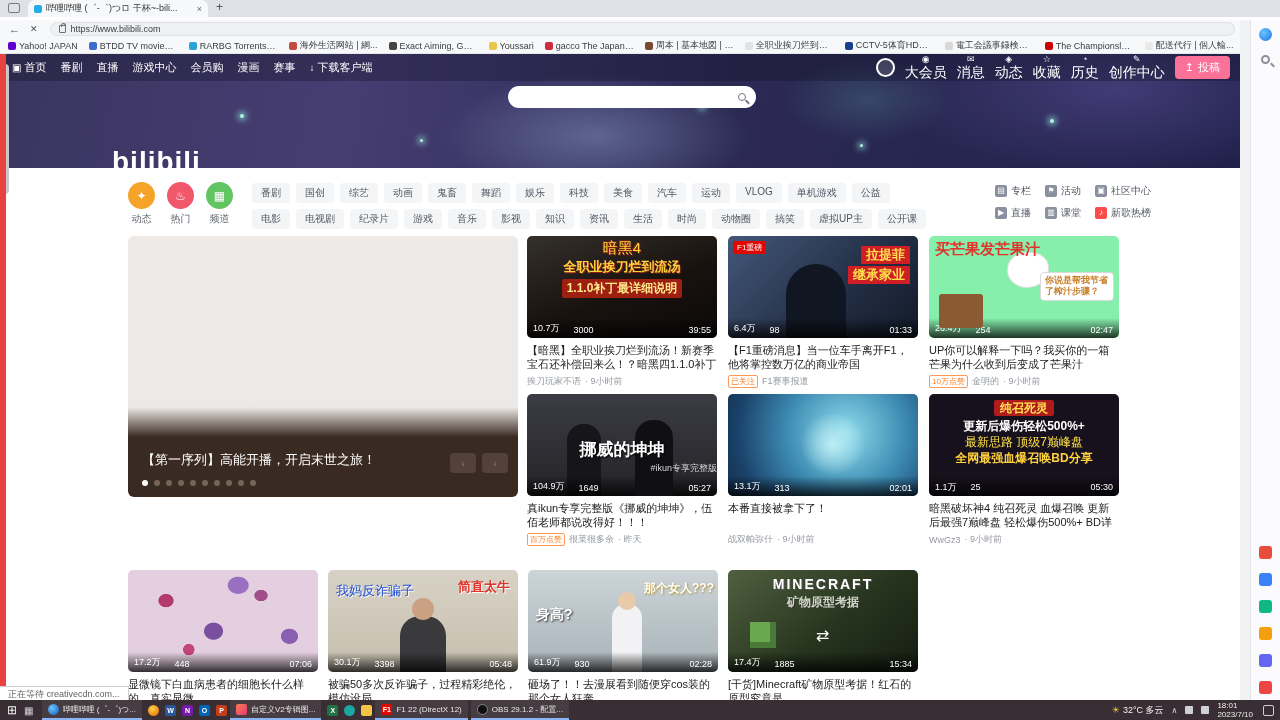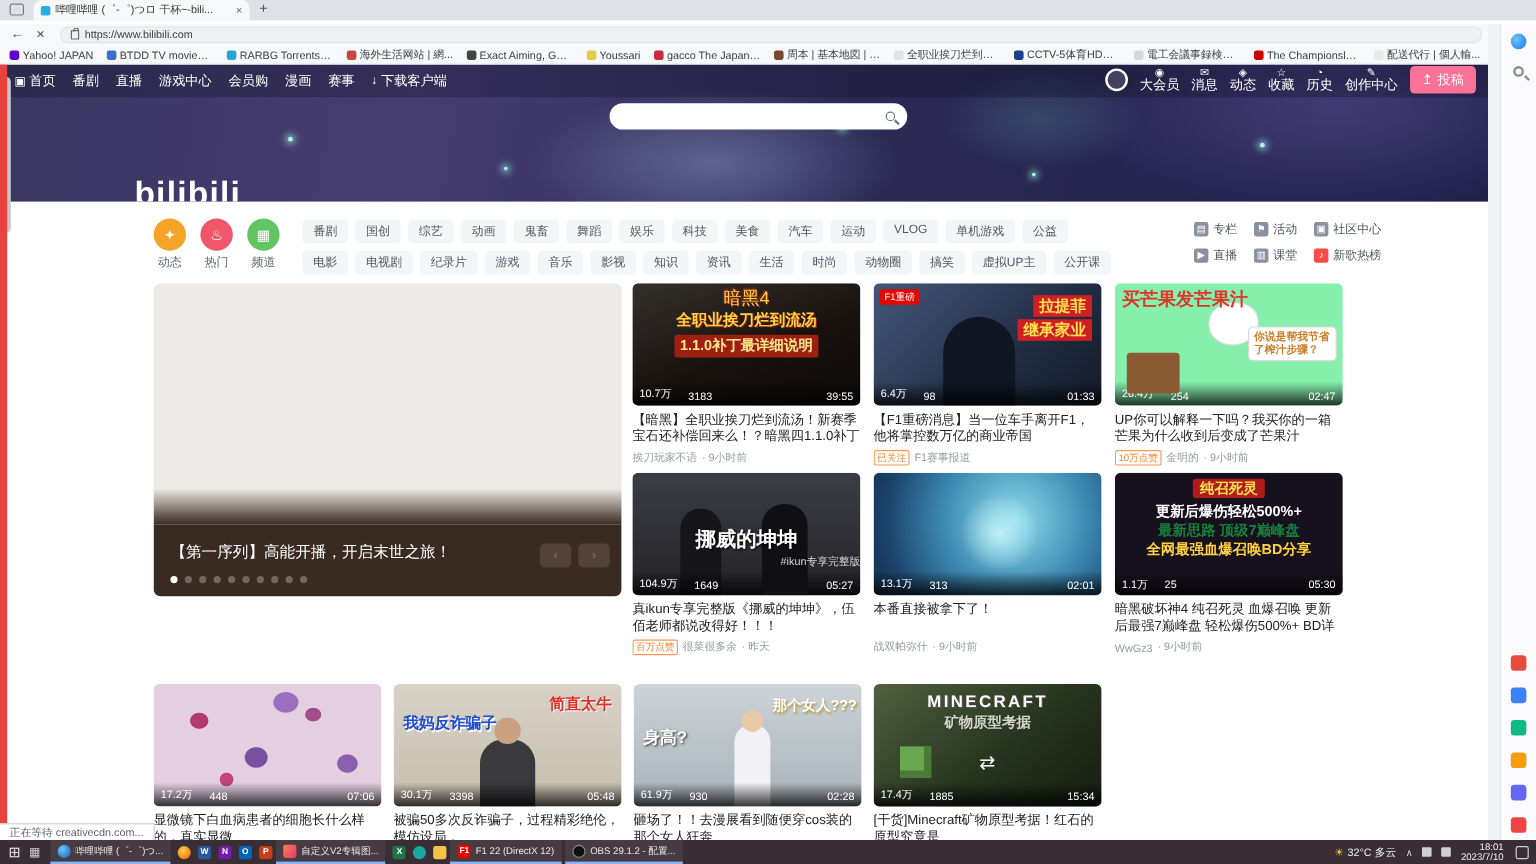--- a/index.html
+++ b/index.html
@@ -62,21 +62,21 @@
   .nav-left .nl-item{display:flex;align-items:center;gap:3px;font-size:11px;white-space:nowrap}
   .nl-glyph{font-size:10px}
   .nl-glyph:empty{display:none}
   .search-wrap{position:absolute;left:508px;top:32px;width:248px;height:22px;background:#fff;border-radius:11px;display:flex;align-items:center;justify-content:flex-end;padding-right:10px}
   .mag{width:8px;height:8px;border:1.5px solid #757a82;border-radius:50%;position:relative}
   .mag::after{content:"";position:absolute;left:6px;top:7px;width:5px;height:1.5px;background:#757a82;transform:rotate(45deg)}
   .nav-right{position:absolute;right:10px;top:1px;display:flex;align-items:center;gap:10px}
   .avatar-ring{width:19px;height:19px;border-radius:50%;border:2px solid #fff;background:rgba(255,255,255,.15)}
   .nr-item{display:flex;flex-direction:column;align-items:center;line-height:1.1}
   .nr-glyph{font-size:9px}
-  .nr-label{font-size:11px;white-space:nowrap}
+  .nr-label{font-size:14px;white-space:nowrap}
   .upload-btn{background:#fb7299;color:#fff;font-size:11px;border-radius:4px;padding:4px 10px;display:flex;align-items:center;gap:4px;white-space:nowrap}
 
   
   .quick{position:absolute;left:128px;top:182px;display:flex;gap:12px}
   .q-item{display:flex;flex-direction:column;align-items:center;gap:3px}
   .q-circle{width:27px;height:27px;border-radius:50%;color:#fff;font-size:12px;display:flex;align-items:center;justify-content:center}
   .q-label{font-size:10px;color:#61666d}
   .cats{position:absolute;left:252px;top:183px;display:flex;flex-direction:column;gap:6px}
   .cat-row{display:flex;gap:6px}
   .cat{font-size:10px;color:#505762;background:#f4f5f7;border-radius:4px;padding:3px 9px;white-space:nowrap}
@@ -127,34 +127,34 @@
   .th-kun{background:linear-gradient(#3c3c44,#232327)}
   .th-kun::before{content:"";position:absolute;left:40px;top:30px;width:34px;height:72px;background:#15151a;border-radius:16px 16px 0 0}
   .th-kun::after{content:"";position:absolute;right:44px;top:26px;width:38px;height:76px;background:#101014;border-radius:18px 18px 0 0}
   .th-kun .k1{position:absolute;left:0;top:44px;width:100%;text-align:center;color:#fff;font-size:17px;font-weight:bold;text-shadow:1px 1px 2px #000;z-index:2}
   .th-kun .k2{position:absolute;left:0;top:68px;width:100%;text-align:right;color:#d6d6d6;font-size:9px;z-index:2}
   .th-anime{background:radial-gradient(circle at 62% 38%,#8fdcec,#3c8ab2 45%,#1b436b 80%,#12304e)}
   .th-anime::before{content:"";position:absolute;left:70px;top:20px;width:70px;height:60px;background:radial-gradient(circle,#bdeef5,transparent 70%);border-radius:50%}
   .th-necro{background:#17111d;text-align:center;padding-top:2px;line-height:1.35}
   .th-necro .n1{display:inline-block;background:#b01c1c;color:#ffe14d;font-size:12px;font-weight:bold;padding:0 6px;border-radius:2px}
   .th-necro .n2{display:block;color:#fff;font-size:12px;font-weight:bold}
-  .th-necro .n3{display:block;color:#15803d;font-size:12px;font-weight:bold}
+  .th-necro .n3{display:block;color:#fde047;font-size:12px;font-weight:normal}
   .th-necro .n4{display:block;color:#ffd23e;font-size:12px;font-weight:bold}
   .th-cells{background:
     radial-gradient(16px 14px at 20% 30%,#b23a6e 0 45%,transparent 50%),
     radial-gradient(20px 18px at 45% 60%,#7b4fa0 0 45%,transparent 50%),
     radial-gradient(14px 12px at 70% 25%,#a04f8a 0 45%,transparent 50%),
     radial-gradient(18px 16px at 85% 65%,#8a5fb0 0 45%,transparent 50%),
     radial-gradient(12px 12px at 32% 78%,#c2447a 0 45%,transparent 50%),
     radial-gradient(22px 18px at 58% 15%,#9a6ec0 0 45%,transparent 50%),
     #e3cfe0}
   .th-scam{background:linear-gradient(#d8d2c6,#c6bfae)}
   .th-scam::before{content:"";position:absolute;left:72px;top:46px;width:46px;height:56px;background:#3a3a3c;border-radius:20px 20px 0 0}
   .th-scam::after{content:"";position:absolute;left:84px;top:28px;width:22px;height:22px;background:#caa183;border-radius:50%}
-  .th-scam .s1{position:absolute;left:8px;top:24px;color:#1f4fd8;font-size:13px;font-weight:bold;text-shadow:1px 1px 0 #fff}
+  .th-scam .s1{position:absolute;left:8px;top:12px;color:#1f4fd8;font-size:13px;font-weight:normal;text-shadow:1px 1px 0 #fff}
   .th-scam .s2{position:absolute;right:8px;top:8px;color:#e0342b;font-size:13px;font-weight:bold;text-shadow:1px 1px 0 #fff}
   .th-cos{background:linear-gradient(#ccd4d8,#a8b2b8)}
   .th-cos::before{content:"";position:absolute;left:84px;top:34px;width:30px;height:68px;background:#f2f2f4;border-radius:14px 14px 0 0}
   .th-cos::after{content:"";position:absolute;left:90px;top:22px;width:18px;height:18px;background:#e8c9a8;border-radius:50%}
   .th-cos .c1{position:absolute;left:8px;top:36px;color:#fff;font-size:14px;font-weight:bold;text-shadow:1px 1px 2px #333}
   .th-cos .c2{position:absolute;right:4px;top:10px;color:#fff;font-size:12px;font-weight:bold;text-shadow:1px 1px 2px #b5902a}
   .th-mc{background:linear-gradient(140deg,#50603f,#27351f 55%,#151d10);text-align:center;padding-top:6px}
   .th-mc::before{content:"";position:absolute;left:22px;top:52px;width:26px;height:26px;background:#6aa84f;box-shadow:inset -6px -6px 0 #4a7a38}
   .th-mc::after{content:"⇄";position:absolute;left:88px;top:56px;color:#fff;font-size:16px}
   .th-mc .mc1{display:block;color:#fff;font-size:14px;font-weight:bold;letter-spacing:2px;text-shadow:1px 1px 0 #555}
@@ -178,21 +178,21 @@
   .ic-folder{background:#f6c445}
   .ic-custom{background:linear-gradient(135deg,#ff7a59,#e23a6e)}
   .ic-f1{background:#e10600}
   .ic-obs{border-radius:50%;background:#101010;border:1px solid #888}
   .tb-pin{margin:0 3px}
   .tb-tray{margin-left:auto;display:flex;align-items:center;gap:8px;padding-right:6px}
   .tray-weather{display:flex;align-items:center;gap:3px;font-size:9px;color:#f0f0f0;white-space:nowrap}
   .sun{color:#f6c445;font-size:9px}
   .tray-caret{font-size:8px;color:#ddd}
   .tray-mini{width:8px;height:8px;background:#cfd0d2;border-radius:1px}
-  .tray-clock{text-align:right;font-size:8px;line-height:1.15;color:#f0f0f0;white-space:nowrap}
+  .tray-clock{text-align:left;font-size:8px;line-height:1.15;color:#f0f0f0;white-space:nowrap}
   .tray-notif{width:11px;height:11px;border:1px solid #cfd0d2;border-radius:2px;margin-left:2px}
 </style>
 </head>
 <body>
 
 <div id="screen">
 
   <div class="tabstrip">
     <div class="win-icon"></div>
     <div class="tab">
@@ -453,21 +453,21 @@
 
   <div class="cardgrid">
 
     <div class="card">
       <div class="thumb th-diablo">
         <span class="d1">暗黑4</span>
         <span class="d2">全职业挨刀烂到流汤</span>
         <span class="d3">1.1.0补丁最详细说明</span>
         <div class="stats">
             <span>10.7万</span>
-            <span>3183</span>
+            <span>3000</span>
             <span class="dur">39:55</span>
           </div>
       </div>
       <div class="vtitle">【暗黑】全职业挨刀烂到流汤！新赛季宝石还补偿回来么！？暗黑四1.1.0补丁详细说明</div>
       <div class="meta">
           <span>挨刀玩家不语</span>
           <span class="mtime">9小时前</span>
         </div>
     </div>
 

